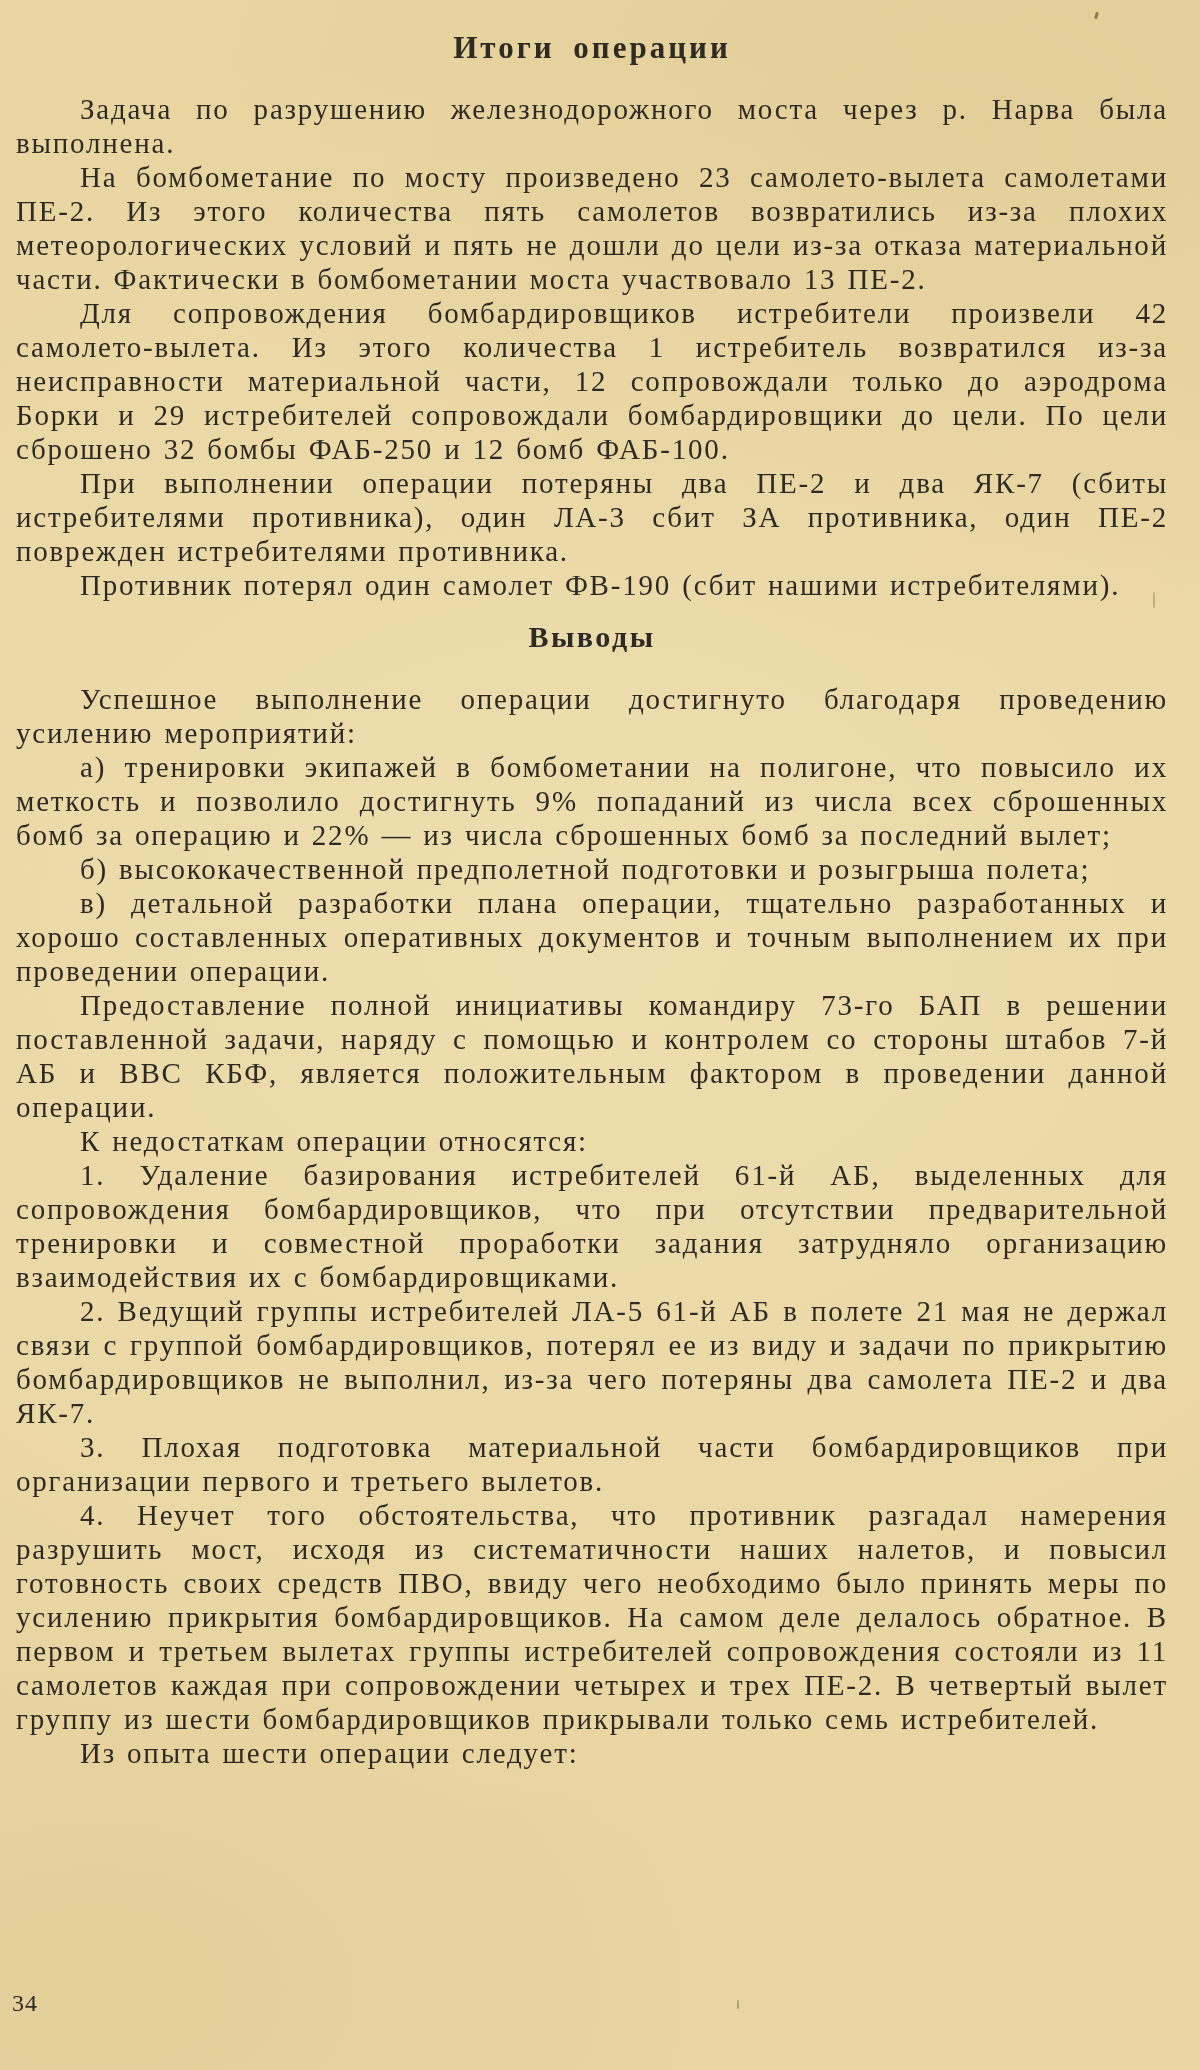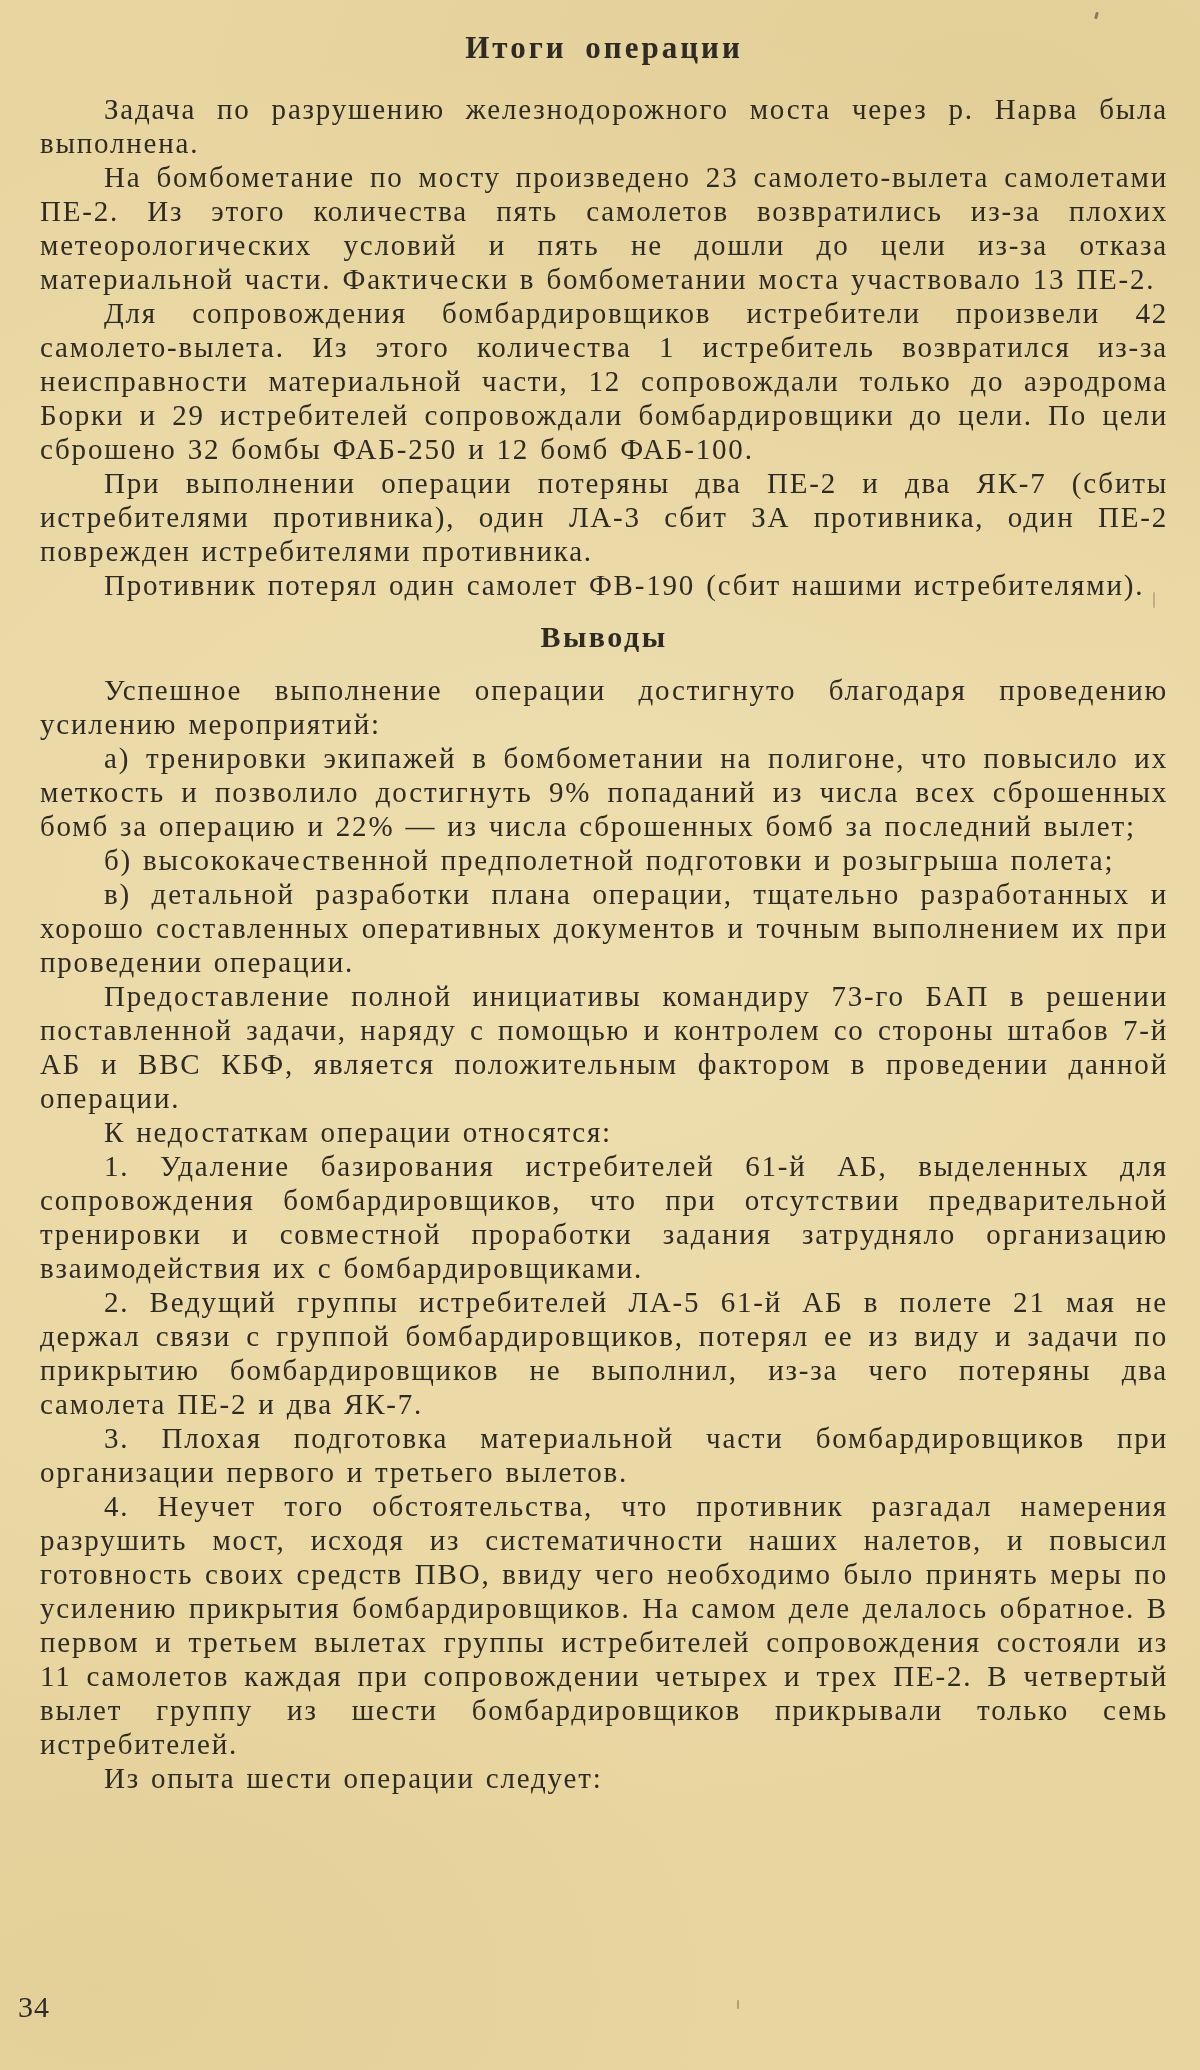--- a/index.html
+++ b/index.html
@@ -17,51 +17,51 @@
       #e8d5a0;
     font-family: "Liberation Serif", "DejaVu Serif", serif;
     color: #2e2b24;
     position: relative;
   }
   .page {
     position: relative;
     width: 1200px;
     height: 1706px;
     box-sizing: border-box;
-    padding: 30px 32px 0 40px;
+    padding: 30px 32px 0 16px;
   }
   .doc-title {
     margin: 0 0 26px 0;
     text-align: center;
     font-size: 31px;
     font-weight: bold;
     letter-spacing: 3px;
     word-spacing: 8px;
   }
   .sub-title {
-    margin: 18px 0 19px 0;
+    margin: 18px 0 28px 0;
     text-align: center;
     font-size: 30px;
     font-weight: bold;
     letter-spacing: 2.5px;
   }
   .doc-body p {
     margin: 0;
     font-size: 29px;
     line-height: 34px;
     text-align: justify;
     text-indent: 64px;
     letter-spacing: 1.8px;
     word-spacing: 2px;
   }
   .page-number {
     position: absolute;
-    left: 18px;
+    left: 12px;
     top: 1990px;
-    font-size: 30px;
+    font-size: 24px;
     letter-spacing: 1px;
   }
   
   .speck {
     position: absolute;
     background: rgba(60,52,38,0.55);
     border-radius: 1px;
   }
   .speck-1 { left: 1095px; top: 12px;  width: 3px; height: 7px;  transform: rotate(15deg); }
   .speck-2 { left: 1153px; top: 592px; width: 2px; height: 16px; opacity: .45; }

